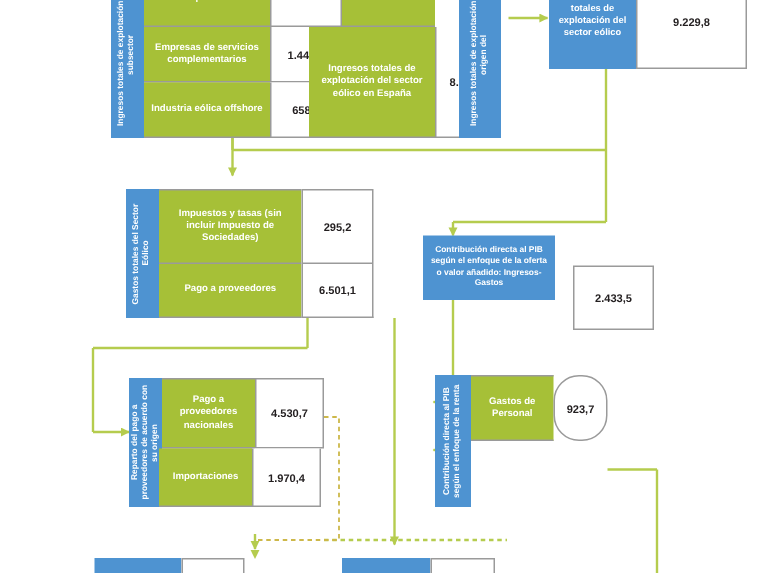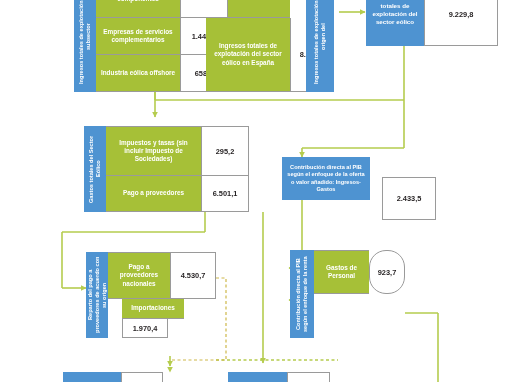--- a/index.html
+++ b/index.html
@@ -179,21 +179,21 @@
 </div>
 
 <div class="node" style="left:86px;top:252px;width:155px;height:86px;">
   <div class="vlabel" style="position:absolute;left:0;top:0;width:22px;height:86px;">
     <span>Reparto del pago a proveedores de acuerdo con su origen</span>
   </div>
   <div class="row" style="left:22px;top:0;width:108px;height:47px;">
     <div class="green bdr-t bdr-b" style="width:62px;height:47px;">Pago a proveedores nacionales</div>
     <div class="val bdr" style="width:46px;height:47px;">4.530,7</div>
   </div>
-  <div class="row" style="left:36px;top:47px;width:108px;height:39px;flex-direction:column;">
+  <div class="row" style="left:20px;top:47px;width:108px;height:39px;">
     <div class="green bdr-b" style="width:62px;height:39px;">Importaciones</div>
     <div class="val bdr-b bdr-l bdr-r" style="width:46px;height:39px;">1.970,4</div>
   </div>
 </div>
 
 <div class="node" style="left:290px;top:250px;width:115px;height:88px;">
   <div class="vlabel" style="position:absolute;left:0;top:0;width:24px;height:88px;">
     <span>Contribución directa al PIB según el enfoque de la renta</span>
   </div>
   <div class="row" style="left:24px;top:0;width:91px;height:44px;">

